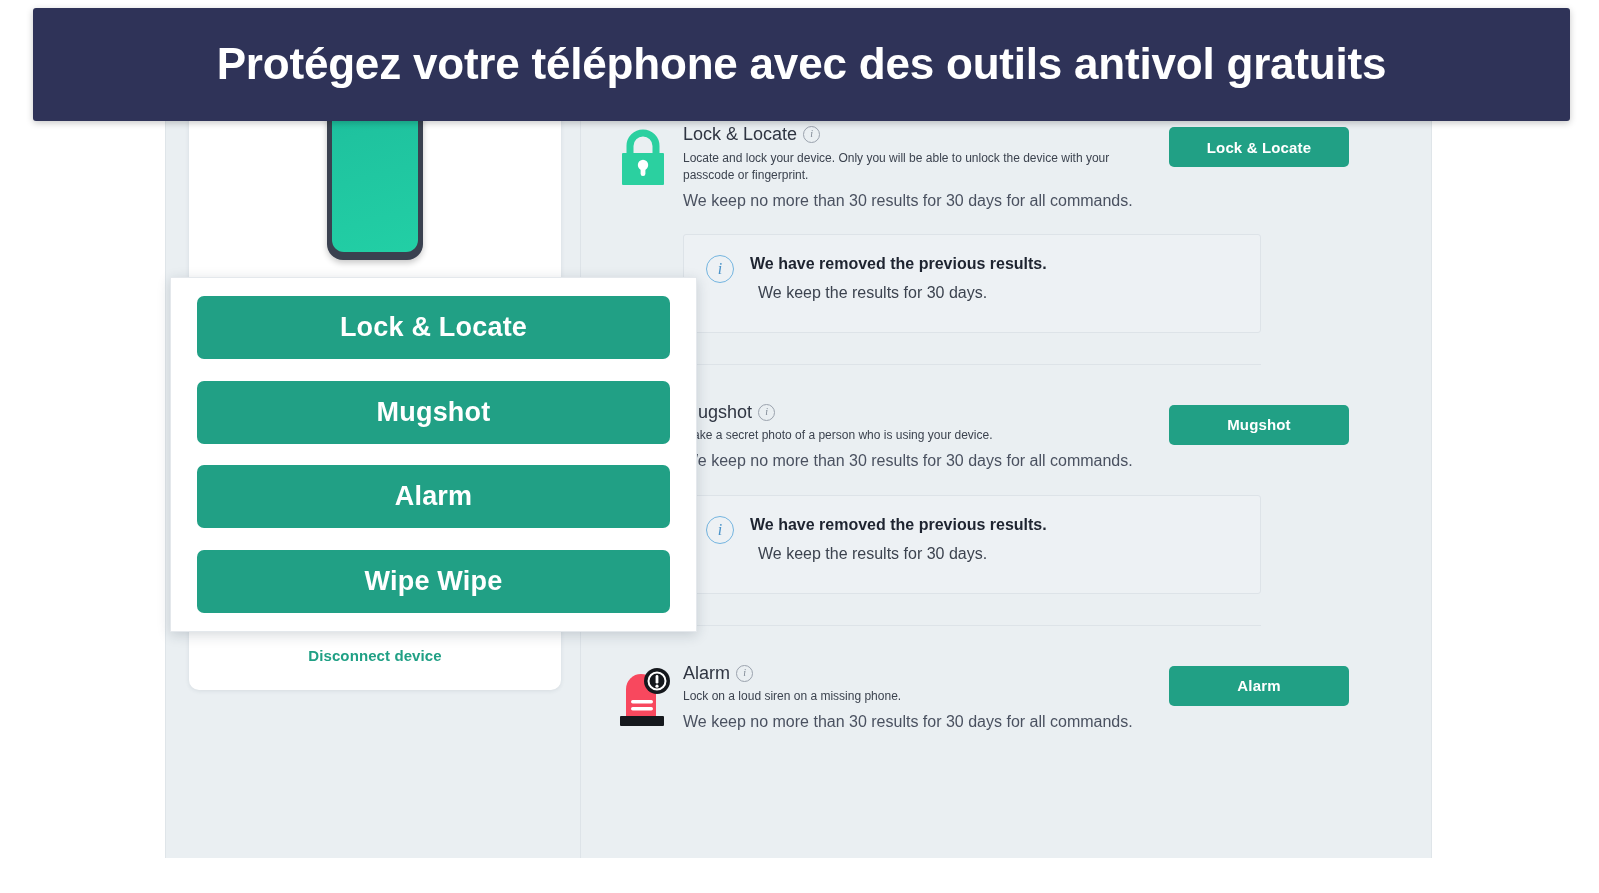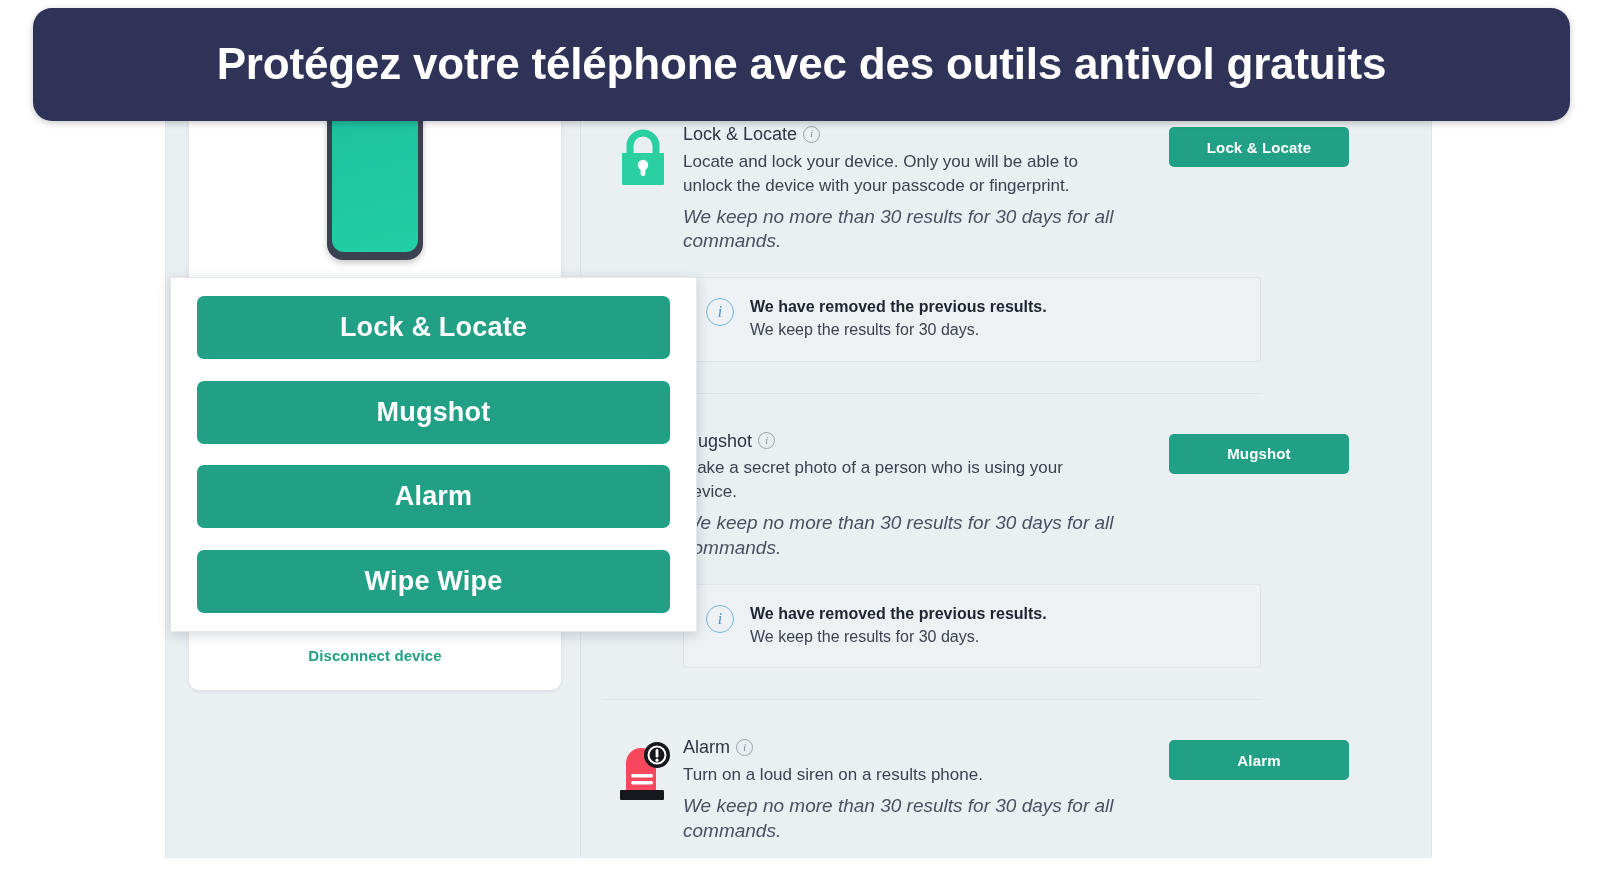--- a/index.html
+++ b/index.html
@@ -17,21 +17,21 @@
   }
 
   
   .banner {
     position: absolute;
     left: 33px;
     top: 8px;
     width: 1537px;
     height: 113px;
     background: #2f3358;
-    border-radius: 19px;
+    border-radius: 3px;
     box-shadow: 0 2px 7px rgba(0,0,0,0.22);
     display: flex;
     align-items: center;
     justify-content: center;
     z-index: 40;
     box-sizing: border-box;
     padding: 0 26px;
   }
   .banner-title {
     color: #ffffff;
@@ -155,32 +155,31 @@
   .feature-title {
     font-size: 18px;
     color: #2f3542;
     line-height: 1.25;
     margin: 0 0 4px 0;
     display: flex;
     align-items: center;
     gap: 6px;
   }
   .feature-desc {
-    font-size: 17px;
+    font-size: 12px;
     color: #3c434f;
     line-height: 1.42;
     margin: 0 0 7px 0;
     max-width: 430px;
   }
   .feature-note {
-    font-size: 19px;
+    font-size: 16px;
     color: #4a5160;
     margin: 0;
     line-height: 1.3;
-    font-style: italic;
   }
   .feature-action {
     flex: none;
     width: 196px;
     padding-top: 4px;
     display: flex;
     justify-content: flex-end;
   }
   .action-btn {
     background: #21a085;
@@ -224,21 +223,21 @@
   .info-strong {
     font-size: 16px;
     font-weight: bold;
     color: #1e2430;
     margin: 0 0 2px 0;
     line-height: 1.3;
   }
   .info-sub {
     font-size: 16px;
     color: #3c434f;
-    margin: 0;
+    margin: 8px;
     line-height: 1.3;
   }
   .divider {
     height: 1px;
     background: #dde3e8;
     margin: 31px 88px 0 22px;
   }
 
   
   .title-info {
@@ -389,21 +388,21 @@
             <circle cx="45" cy="19" r="8.5" fill="none" stroke="#ffffff" stroke-width="2"></circle>
             <rect x="43.6" y="13" width="2.8" height="8.6" rx="1.4" fill="#ffffff"></rect>
             <circle cx="45" cy="24.2" r="1.6" fill="#ffffff"></circle>
           </svg>
         </div>
         <div class="feature-text">
           <div class="feature-title">
             <span>Alarm</span>
             <span class="title-info">i</span>
           </div>
-          <p class="feature-desc">Turn on a loud siren on a results phone.</p>
+          <p class="feature-desc">Lock on a loud siren on a missing phone.</p>
           <p class="feature-note">We keep no more than 30 results for 30 days for all commands.</p>
         </div>
         <div class="feature-action">
           <button class="action-btn">Alarm</button>
         </div>
       </div>
     </div>
 
   </div>
 </div>

